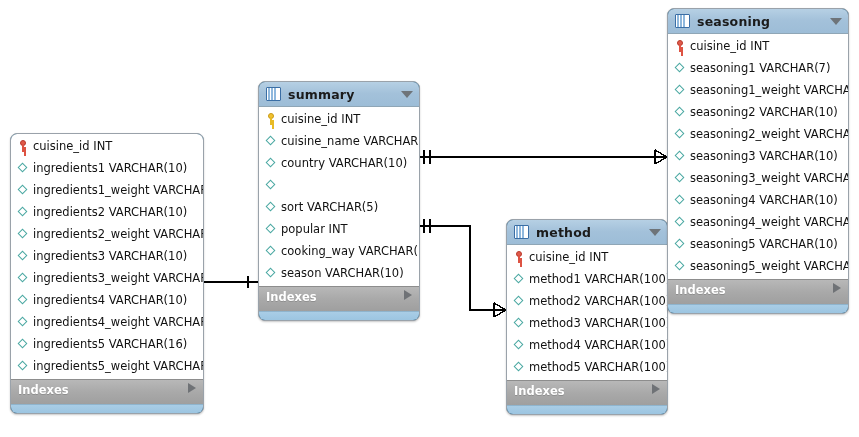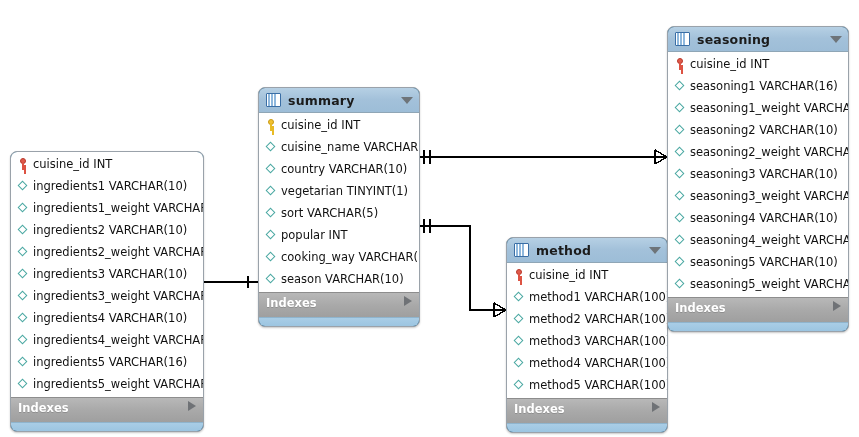--- a/index.html
+++ b/index.html
@@ -18,21 +18,20 @@
 
   
   .table-box{
     position:absolute;
     box-sizing:border-box;
     background:#0c4a6e;
     border:1px solid #9aa2aa;
     border-radius:7px;
     box-shadow:0 1px 2px rgba(0,0,0,.22);
     overflow:hidden;
-    margin-top:18px;
   }
   .tb-header{
     height:25px;
     box-sizing:border-box;
     display:flex;align-items:center;
     padding:0 6px 0 7px;
     background:linear-gradient(to bottom,#b6d0e4 0%,#a3c1da 48%,#9dbdd7 100%);
     border-bottom:1px solid #8fa6b6;
     position:relative;
   }
@@ -219,21 +218,21 @@
           <span class="f-col"></span>
           <span class="f-name">ingredients5_weight VARCHAR(10)</span>
         </div>
       </div>
       <div class="tb-indexes">
         <span class="lbl">Indexes</span>
         <span class="arrow"></span>
       </div>
       <div class="tb-footer"></div>
     </div>
-    <div class="table-box" style="left: 258px; top: 69px; width: 162px;">
+    <div class="table-box" style="left: 258px; top: 81px; width: 162px;">
       <div class="tb-header">
         <span class="tb-icon">
           <i></i>
           <i></i>
           <i></i>
         </span>
         <span class="tb-title">summary</span>
         <span class="tb-chevron"></span>
       </div>
       <div class="tb-fields">
@@ -244,21 +243,20 @@
         <div class="field-row">
           <span class="f-col"></span>
           <span class="f-name">cuisine_name VARCHAR(10)</span>
         </div>
         <div class="field-row">
           <span class="f-col"></span>
           <span class="f-name">country VARCHAR(10)</span>
         </div>
         <div class="field-row">
           <span class="f-col"></span>
-          <span class="f-name">vegetarian TINYINT(1)</span>
         </div>
         <div class="field-row">
           <span class="f-col"></span>
           <span class="f-name">sort VARCHAR(5)</span>
         </div>
         <div class="field-row">
           <span class="f-col"></span>
           <span class="f-name">popular INT</span>
         </div>
         <div class="field-row">
@@ -328,21 +326,21 @@
         <span class="tb-title">seasoning</span>
         <span class="tb-chevron"></span>
       </div>
       <div class="tb-fields">
         <div class="field-row">
           <span class="f-key fk"></span>
           <span class="f-name">cuisine_id INT</span>
         </div>
         <div class="field-row">
           <span class="f-col"></span>
-          <span class="f-name">seasoning1 VARCHAR(16)</span>
+          <span class="f-name">seasoning1 VARCHAR(7)</span>
         </div>
         <div class="field-row">
           <span class="f-col"></span>
           <span class="f-name">seasoning1_weight VARCHAR(10)</span>
         </div>
         <div class="field-row">
           <span class="f-col"></span>
           <span class="f-name">seasoning2 VARCHAR(10)</span>
         </div>
         <div class="field-row">

